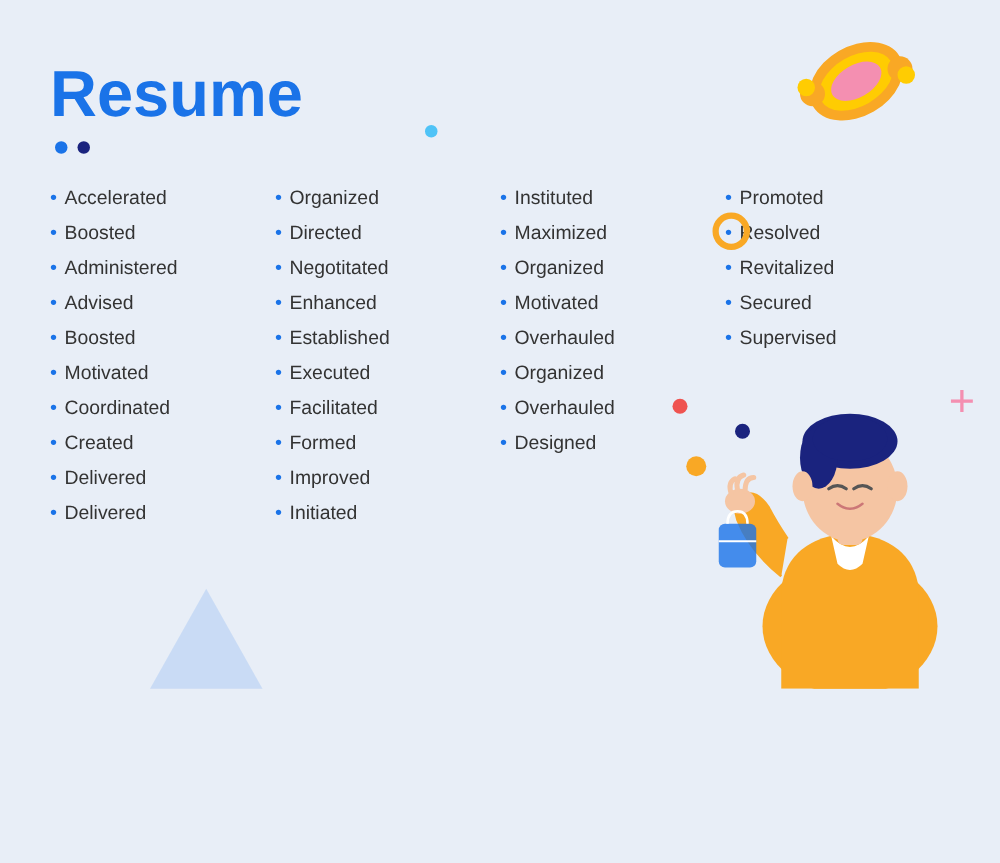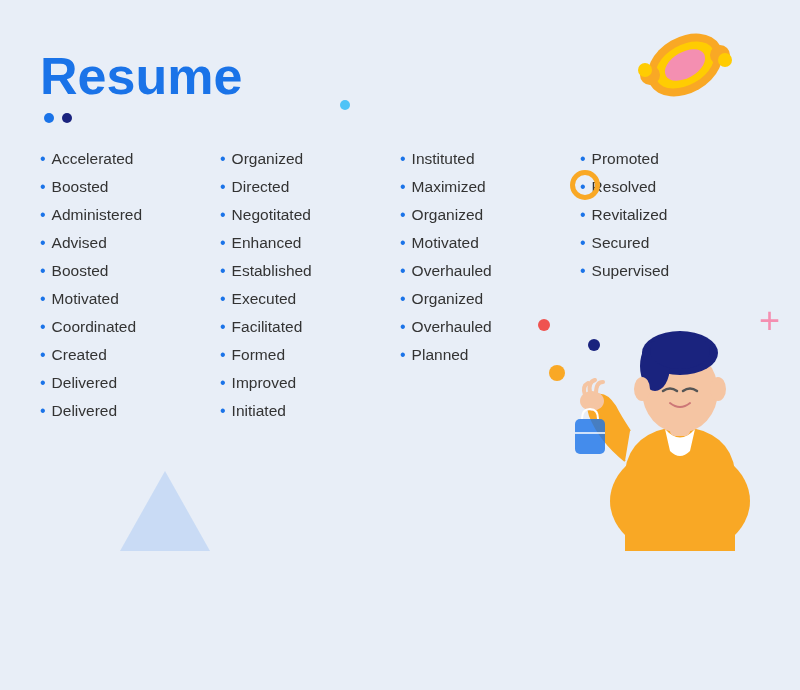--- a/index.html
+++ b/index.html
@@ -283,21 +283,21 @@
         <div class="verb-item">
           <span class="bullet">•</span>
           <span class="verb-text">Organized</span>
         </div>
         <div class="verb-item">
           <span class="bullet">•</span>
           <span class="verb-text">Overhauled</span>
         </div>
         <div class="verb-item">
           <span class="bullet">•</span>
-          <span class="verb-text">Planned</span>
+          <span class="verb-text">Designed</span>
         </div>
       </div>
       <div class="verb-column">
         <div class="verb-item">
           <span class="bullet">•</span>
           <span class="verb-text">Promoted</span>
         </div>
         <div class="verb-item">
           <span class="bullet">•</span>
           <span class="verb-text">Resolved</span>

